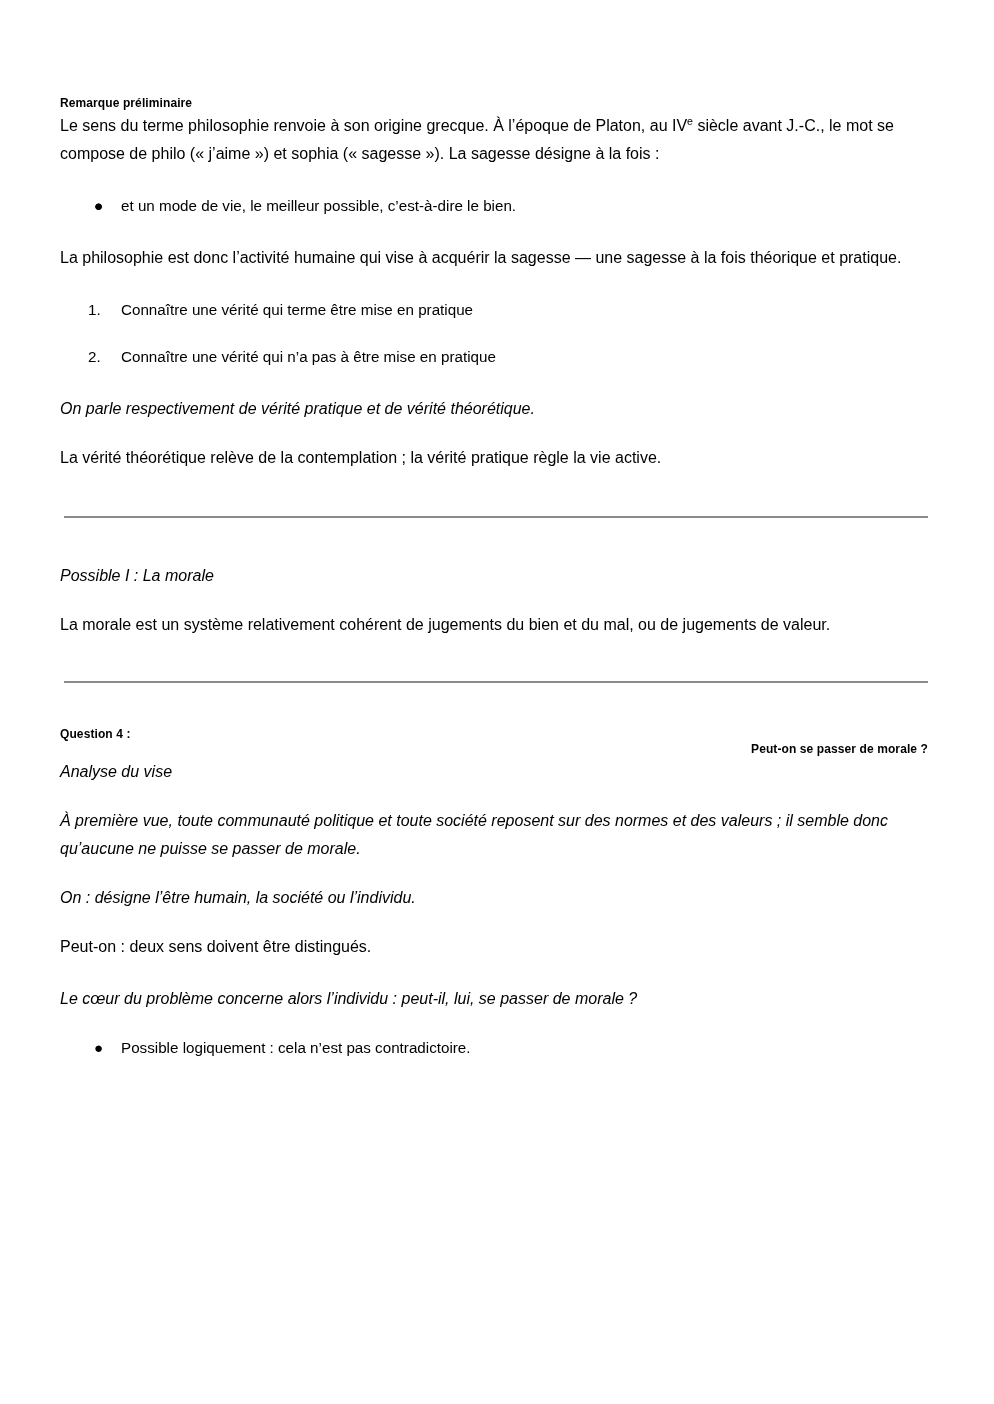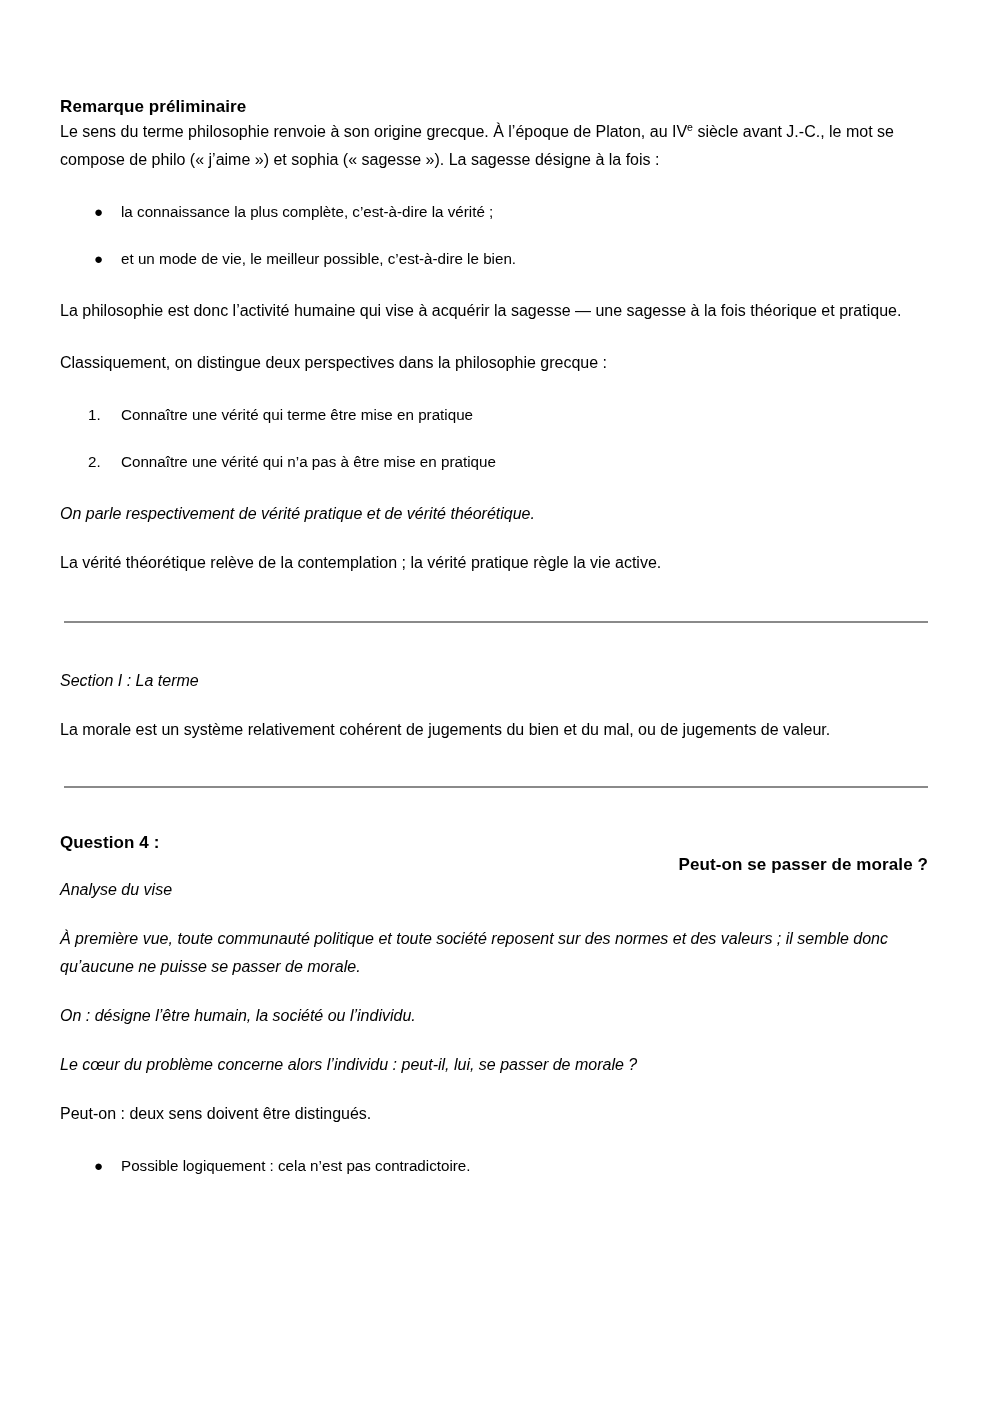--- a/index.html
+++ b/index.html
@@ -22,21 +22,21 @@
     background: #ffffff;
     box-sizing: border-box;
     padding: 96px 64px 0 60px;
   }
   .content {
     width: 868px;
   }
 
   h1.doc-heading,
   h2.doc-heading {
-    font-size: 17px;
+    font-size: 12px;
     font-weight: bold;
     line-height: 1.3;
     margin: 0;
     letter-spacing: 0.1px;
   }
 
   .h-remarque { margin-bottom: 33px; }
   .h-partie   { margin-bottom: 30px; }
   .h-question { margin-bottom: 33px; }
   .h-sujet    { margin-bottom: 29px; text-align: right; }
@@ -105,31 +105,29 @@
 <div class="page">
   <div class="content">
 
     <h1 class="doc-heading h-remarque">Remarque préliminaire</h1>
 
     <p class="para"><span>Le sens du terme philosophie renvoie à son origine grecque. À l’époque de Platon, au IV</span><sup class="ord">e</sup><span> siècle avant J.-C., le mot se compose de philo (« j’aime ») et sophia (« sagesse »). La sagesse désigne à la fois :</span></p>
 
     <ul class="bullets list-after-gap">
       <li>
         <span class="bullet-glyph">●</span>
-        <span>la connaissance la plus complète, c’est-à-dire la vérité ;</span>
       </li>
       <li>
         <span class="bullet-glyph">●</span>
         <span>et un mode de vie, le meilleur possible, c’est-à-dire le bien.</span>
       </li>
     </ul>
 
     <p class="para">La philosophie est donc l’activité humaine qui vise à acquérir la sagesse — une sagesse à la fois théorique et pratique.</p>
 
-    <p class="para">Classiquement, on distingue deux perspectives dans la philosophie grecque :</p>
 
     <ol class="numbers list-after-gap">
       <li>
         <span class="num-glyph">1.</span>
         <span>Connaître une vérité qui terme être mise en pratique</span>
       </li>
       <li>
         <span class="num-glyph">2.</span>
         <span>Connaître une vérité qui n’a pas à être mise en pratique</span>
       </li>
@@ -137,41 +135,41 @@
 
     <p class="para tight">On parle respectivement de vérité pratique et de vérité théorétique.</p>
 
     <p class="para">La vérité théorétique relève de la contemplation ; la vérité pratique règle la vie active.</p>
 
     <div class="rule-wrap-1">
       <hr class="rule">
     </div>
 
 
-    <p class="para tight">Section I : La terme</p>
+    <p class="para tight">Possible I : La morale</p>
 
     <p class="para">La morale est un système relativement cohérent de jugements du bien et du mal, ou de jugements de valeur.</p>
 
     <div class="rule-wrap-2">
       <hr class="rule">
     </div>
 
     <h2 class="doc-heading h-question">Question 4 :</h2>
 
     <h2 class="doc-heading h-sujet">Peut-on se passer de morale ?</h2>
 
     <p class="para tight">Analyse du vise</p>
 
     <p class="para tight">À première vue, toute communauté politique et toute société reposent sur des normes et des valeurs ; il semble donc qu’aucune ne puisse se passer de morale.</p>
 
     <p class="para tight">On : désigne l’être humain, la société ou l’individu.</p>
 
+    <p class="para">Peut-on : deux sens doivent être distingués.</p>
+
     <p class="para tight">Le cœur du problème concerne alors l’individu : peut-il, lui, se passer de morale ?</p>
-
-    <p class="para">Peut-on : deux sens doivent être distingués.</p>
 
     <ul class="bullets">
       <li>
         <span class="bullet-glyph">●</span>
         <span>Possible logiquement : cela n’est pas contradictoire.</span>
       </li>
     </ul>
 
   </div>
 </div>

